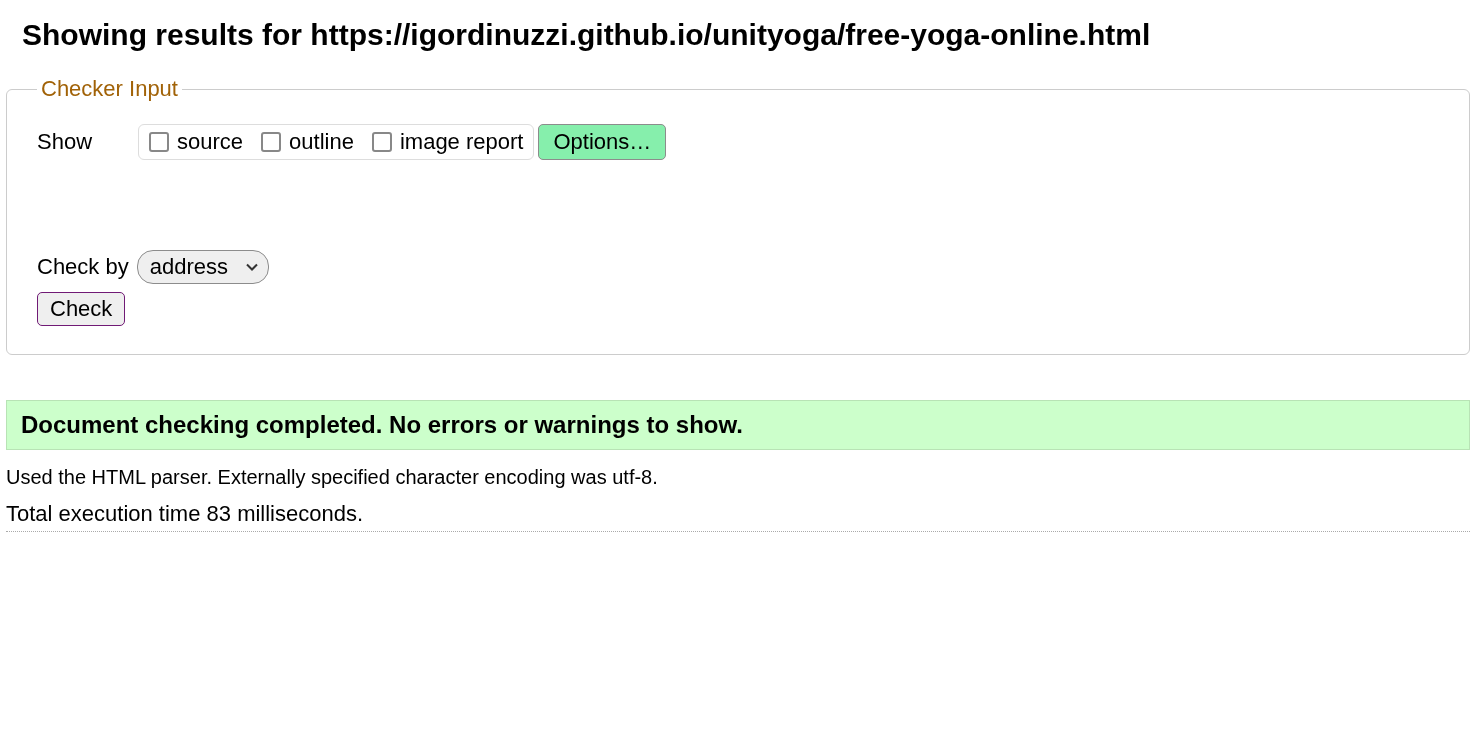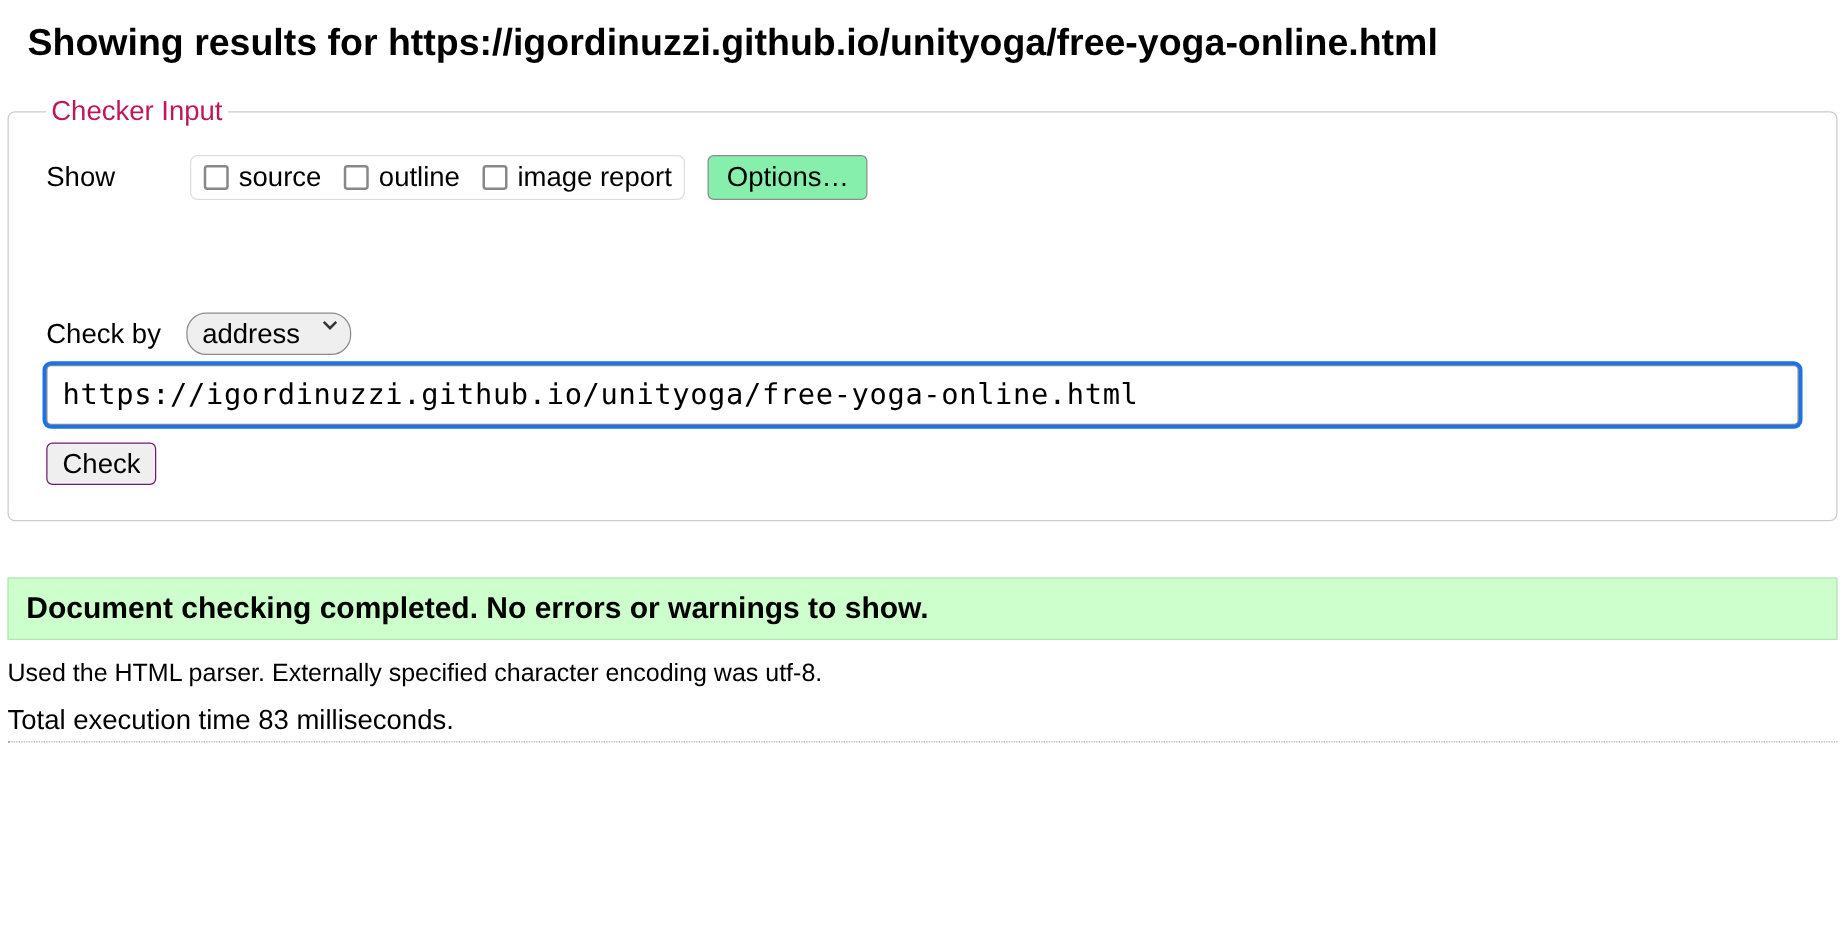--- a/index.html
+++ b/index.html
@@ -18,26 +18,26 @@
     }
     fieldset {
       border: 1px solid #ccc;
       border-radius: 6px;
       padding: 16px 30px 28px 30px;
       margin: 0 0 0 0;
     }
     legend {
       font-size: 22px;
       padding: 0 4px;
-      color: #be185d;
+      color: #a16207;
     }
     .show-row {
       display: flex;
       align-items: center;
-      gap: 18px;
+      gap: 4px;
       margin-top: 6px;
       margin-bottom: 90px;
     }
     .show-label {
       font-size: 22px;
       margin-right: 2px;
     }
     .chk-group {
       display: inline-flex;
       align-items: center;
@@ -65,26 +65,26 @@
       font-size: 22px;
       background: #86efac;
       border: 1px solid #8c8c8c;
       border-radius: 5px;
       padding: 4px 14px;
       cursor: pointer;
     }
     .chkby-row {
       display: flex;
       align-items: center;
-      gap: 20px;
+      gap: 8px;
       margin-bottom: 8px;
     }
     .select-wrap {
       display: inline-flex;
-      align-items: flex-start;
+      align-items: center;
       background: #efefef;
       border: 1px solid #8c8c8c;
       border-radius: 16px;
       padding: 3px 10px 3px 12px;
       gap: 18px;
       cursor: pointer;
     }
     .select-text { font-size: 22px; }
     .chevron {
       width: 12px;
@@ -167,21 +167,20 @@
     <span class="select-wrap">
       <span class="select-text">address</span>
       <span class="chevron">
         <svg viewBox="0 0 12 12" width="12" height="12">
             <path d="M1 3.5 L6 8.5 L11 3.5" fill="none" stroke="#333" stroke-width="2"></path>
           </svg>
       </span>
     </span>
   </div>
 
-  <input type="text" class="url-input" value="https://igordinuzzi.github.io/unityoga/free-yoga-online.html" style="">
 
   <div>
     <button class="check-btn">Check</button>
   </div>
 </fieldset>
 
 <div class="success-box">Document checking completed. No errors or warnings to show.</div>
 
 <p class="info-line">Used the HTML parser. Externally specified character encoding was utf-8.</p>
 

